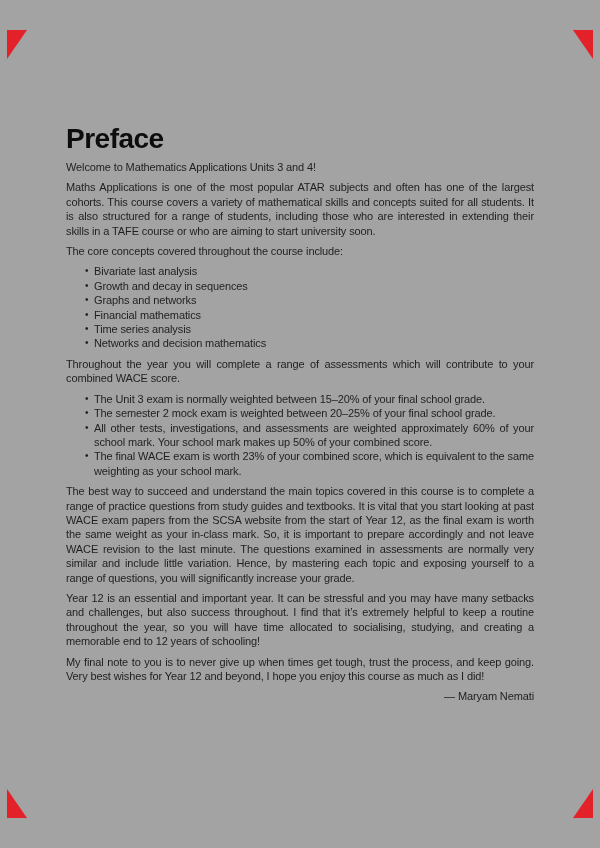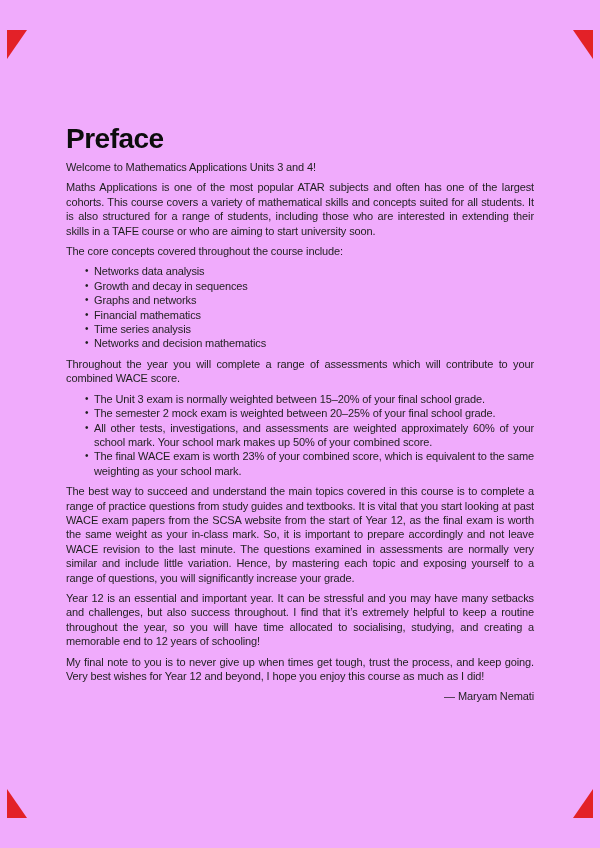--- a/index.html
+++ b/index.html
@@ -4,21 +4,21 @@
 <style>
   html, body {
     margin: 0;
     padding: 0;
     background: #ffffff;
   }
   .page {
     position: relative;
     width: 600px;
     height: 848px;
-    background: #f0abfc;
+    background: #a3a3a3;
     overflow: hidden;
     font-family: "Liberation Sans", sans-serif;
     color: #1f1f1f;
   }
   
   .corner {
     position: absolute;
     width: 20px;
     height: 29px;
     background: var(--accent, #e32128);
@@ -110,21 +110,21 @@
   <div class="content">
     <h1 class="title">Preface</h1>
 
     <p>Welcome to Mathematics Applications Units 3 and 4!</p>
 
     <p>Maths Applications is one of the most popular ATAR subjects and often has one of the largest cohorts. This course covers a variety of mathematical skills and concepts suited for all students. It is also structured for a range of students, including those who are interested in extending their skills in a TAFE course or who are aiming to start university soon.</p>
 
     <p>The core concepts covered throughout the course include:</p>
 
     <ul>
-      <li>Networks data analysis</li>
+      <li>Bivariate last analysis</li>
       <li>Growth and decay in sequences</li>
       <li>Graphs and networks</li>
       <li>Financial mathematics</li>
       <li>Time series analysis</li>
       <li>Networks and decision mathematics</li>
     </ul>
 
     <p>Throughout the year you will complete a range of assessments which will contribute to your combined WACE score.</p>
 
     <ul>

